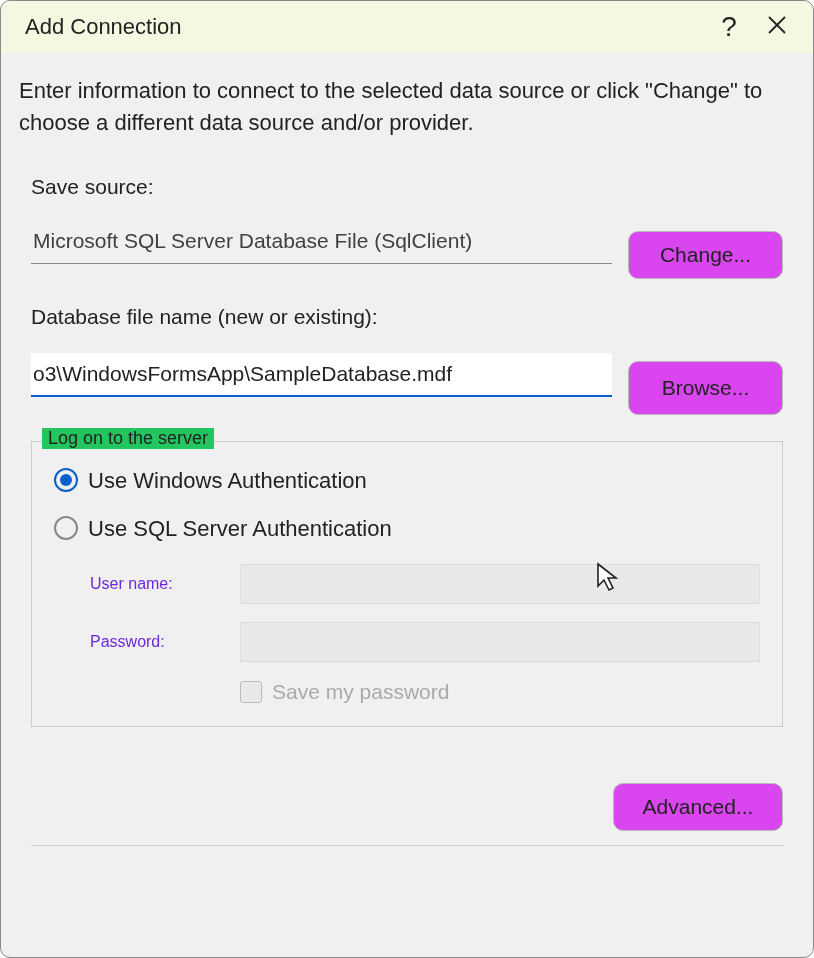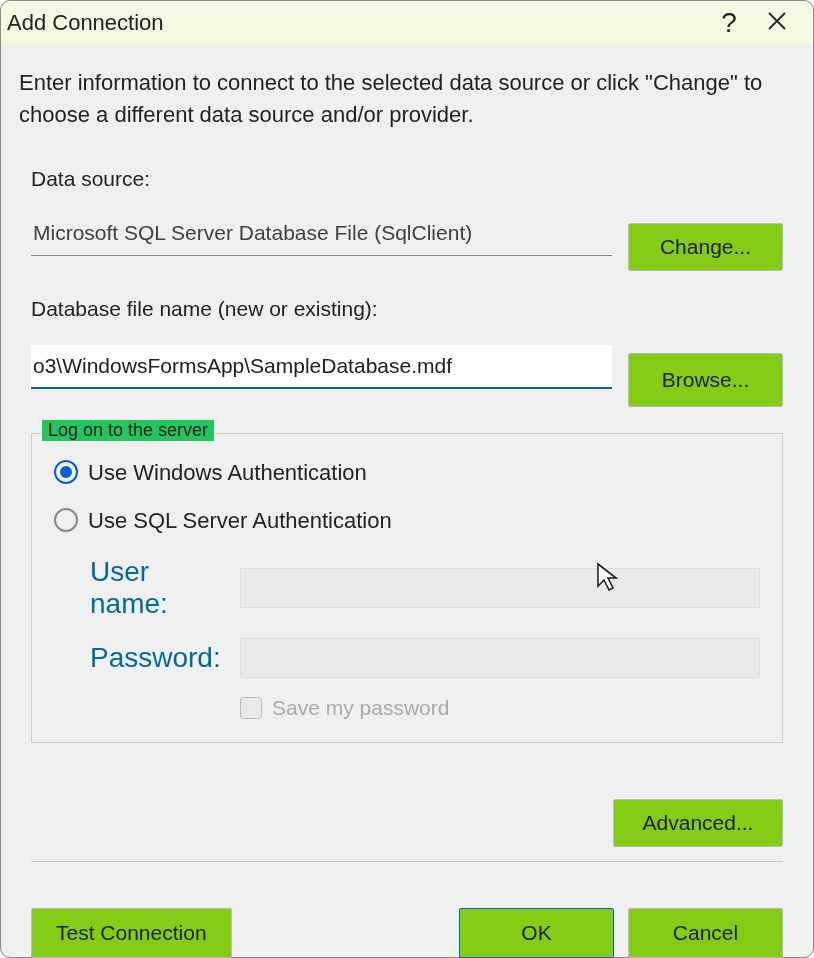--- a/index.html
+++ b/index.html
@@ -22,21 +22,21 @@
       border: 1px solid #888;
       border-radius: 10px;
       display: flex;
       flex-direction: column;
     }
     .titlebar {
       height: 52px;
       background: #f5f8e0;
       display: flex;
       align-items: center;
-      padding: 0 12px 0 6px;
+      padding: 0 12px 0 24px;
       border-radius: 10px 10px 0 0;
     }
     .titlebar-title {
       flex: 1;
       font-size: 22px;
       color: #222;
     }
     .titlebar-btn {
       width: 48px;
       height: 44px;
@@ -98,28 +98,28 @@
       border: none;
       border-bottom: 2px solid #0a5fca;
       font-size: 21px;
       padding: 6px 2px;
       color: #222;
       height: 44px;
       font-family: inherit;
       outline: none;
     }
     .btn {
-      background: #84cc16;
+      background: #d946ef;
       border: 1px solid #bbb;
       font-size: 21px;
       padding: 10px 26px;
       color: #222;
       cursor: pointer;
       font-family: inherit;
-      border-radius: 2px;
+      border-radius: 10px;
       margin-top: 26px;
     }
     .btn-change {
       width: 155px;
       height: 48px;
     }
     .btn-browse {
       width: 155px;
       height: 54px;
     }
@@ -173,22 +173,22 @@
       margin-top: 10px;
     }
     .field-row {
       display: flex;
       align-items: center;
       gap: 20px;
       margin-bottom: 18px;
     }
     .field-label {
       width: 130px;
-      font-size: 28px;
-      color: #0369a1;
+      font-size: 16px;
+      color: #6d28d9;
     }
     .disabled-input {
       flex: 1;
       height: 40px;
       background: #e9e9e9;
       border: 1px solid #ddd;
     }
     .checkbox-row {
       display: flex;
       align-items: center;
@@ -270,21 +270,21 @@
           </svg>
       </span>
     </div>
   </div>
 
   <div class="content">
     <div class="intro-text">Enter information to connect to the selected data source or click "Change" to choose a different data source and/or provider.</div>
 
     <div class="form-area">
 
-      <div class="label">Data source:</div>
+      <div class="label">Save source:</div>
       <div class="row">
         <input class="text-display" type="text" readonly="" value="Microsoft SQL Server Database File (SqlClient)" style="">
         <button class="btn btn-change">Change...</button>
       </div>
 
       <div class="label">Database file name (new or existing):</div>
       <div class="row">
         <input class="text-input" type="text" value="o3\WindowsFormsApp\SampleDatabase.mdf" style="">
         <button class="btn btn-browse">Browse...</button>
       </div>
@@ -319,26 +319,20 @@
           </div>
         </div>
       </div>
 
       <div class="advanced-row">
         <button class="btn btn-advanced">Advanced...</button>
       </div>
 
       <div class="separator"></div>
 
-      <div class="button-bar">
-        <button class="btn btn-test">Test Connection</button>
-        <div class="spacer"></div>
-        <button class="btn btn-ok">OK</button>
-        <button class="btn btn-cancel">Cancel</button>
-      </div>
 
     </div>
   </div>
 </div>
 
 <div class="cursor">
   <svg viewBox="0 0 26 30">
     <path d="M 2 2 L 2 24 L 8 18 L 13 28 L 17 26 L 12 16 L 20 16 Z" fill="white" stroke="#222" stroke-width="1.6"></path>
   </svg>
 </div>

